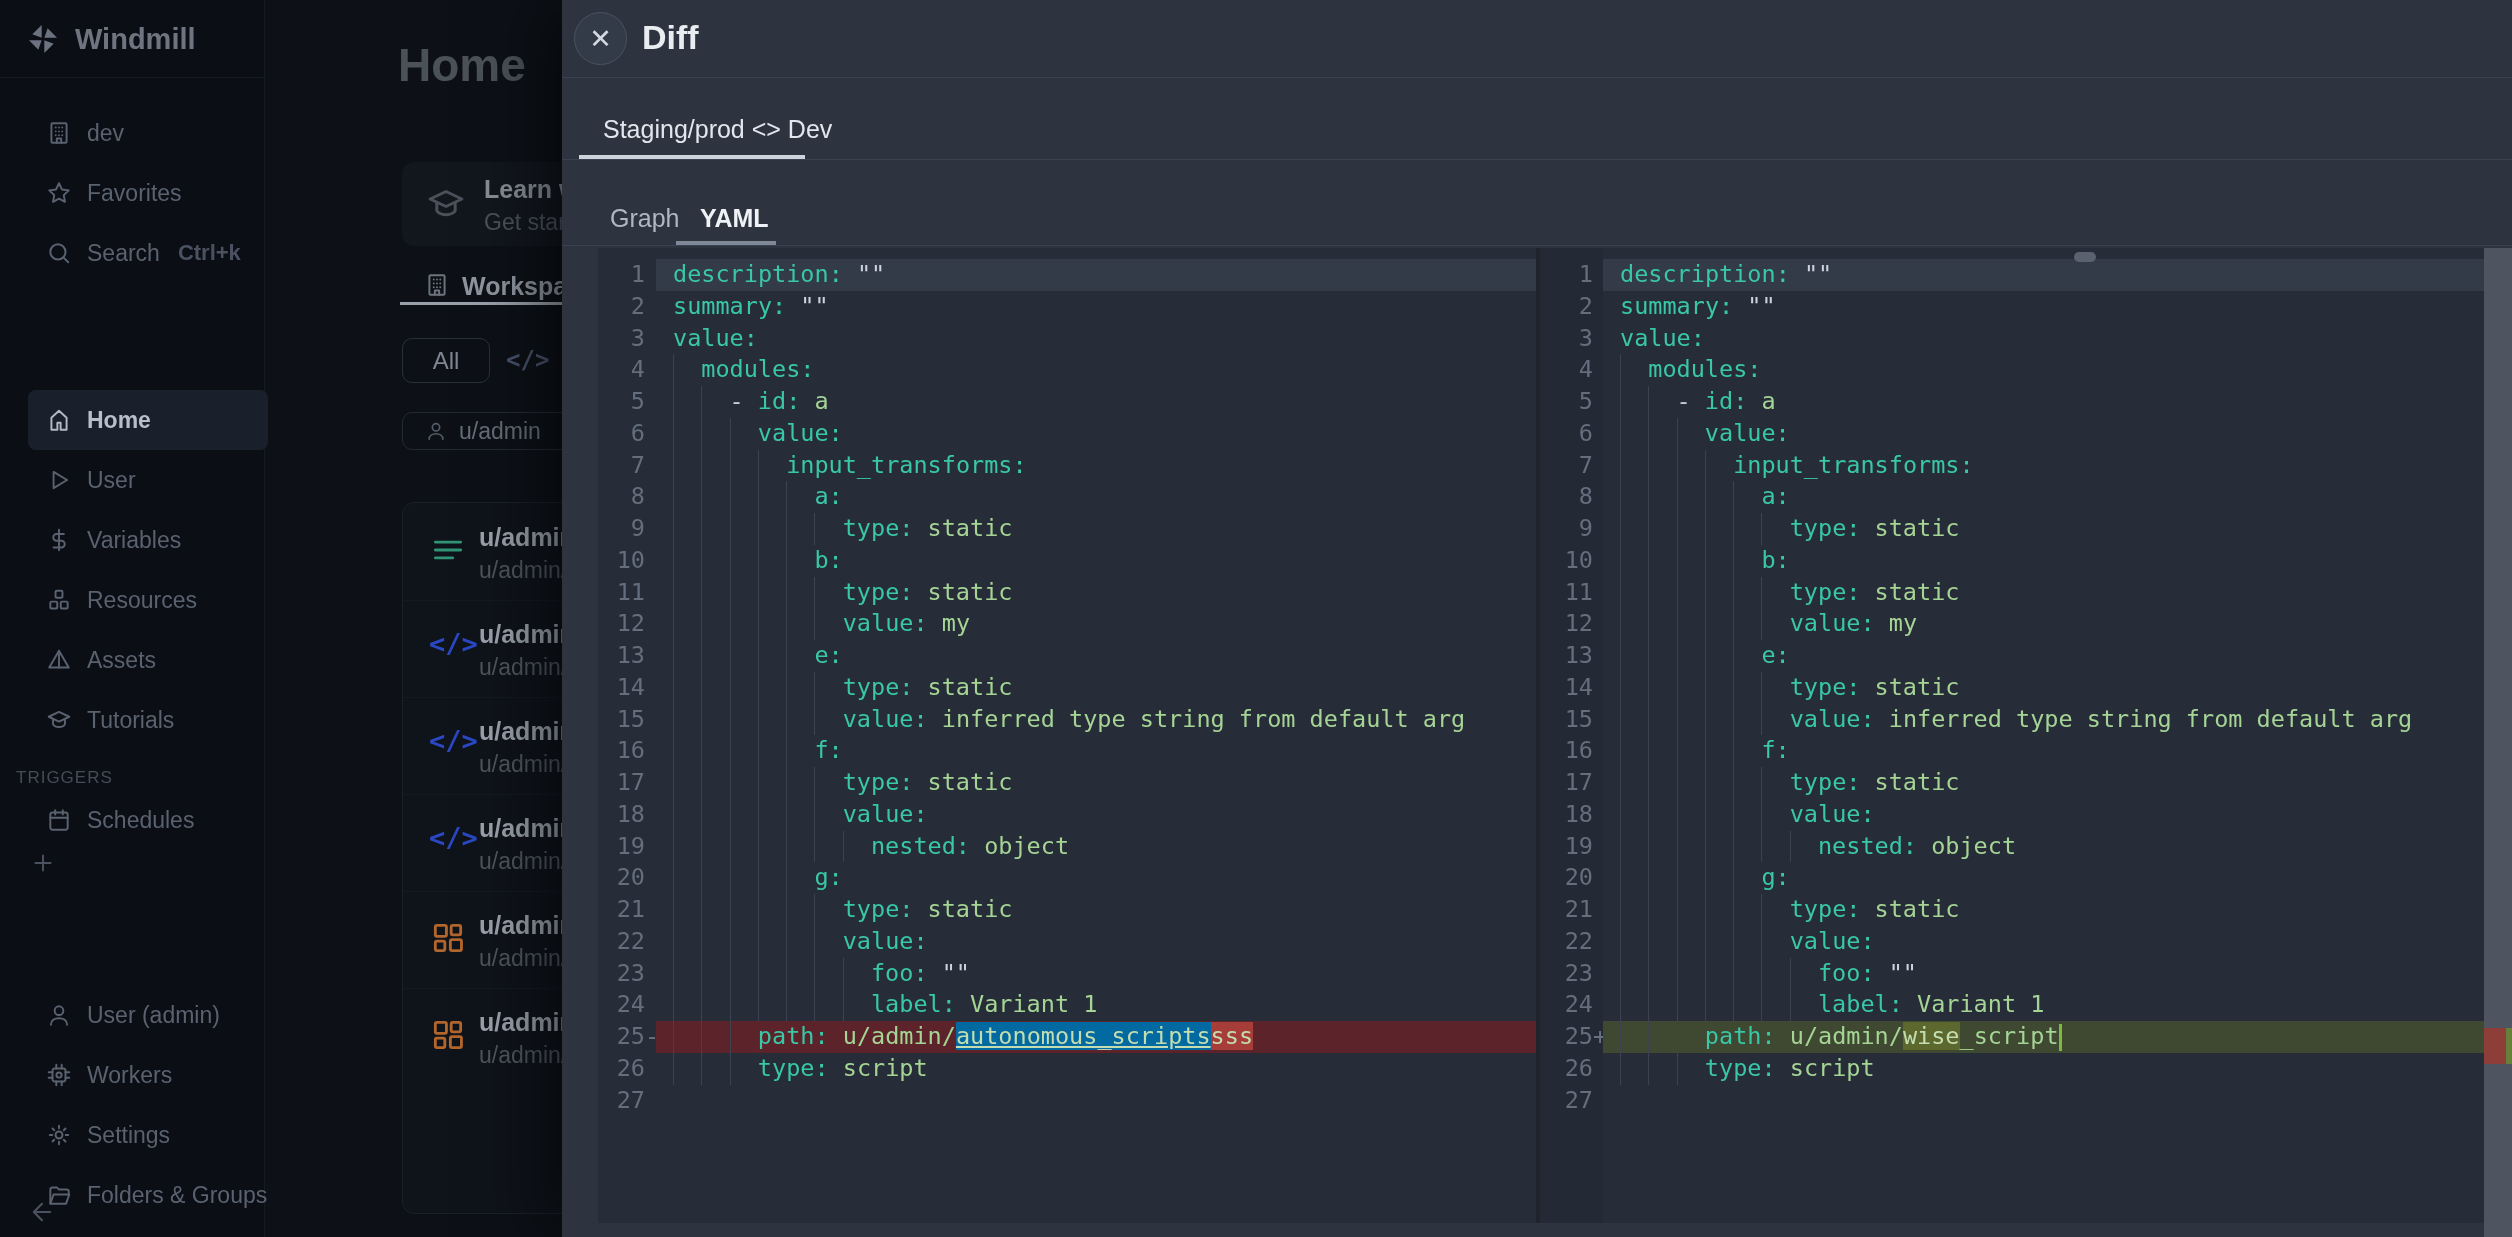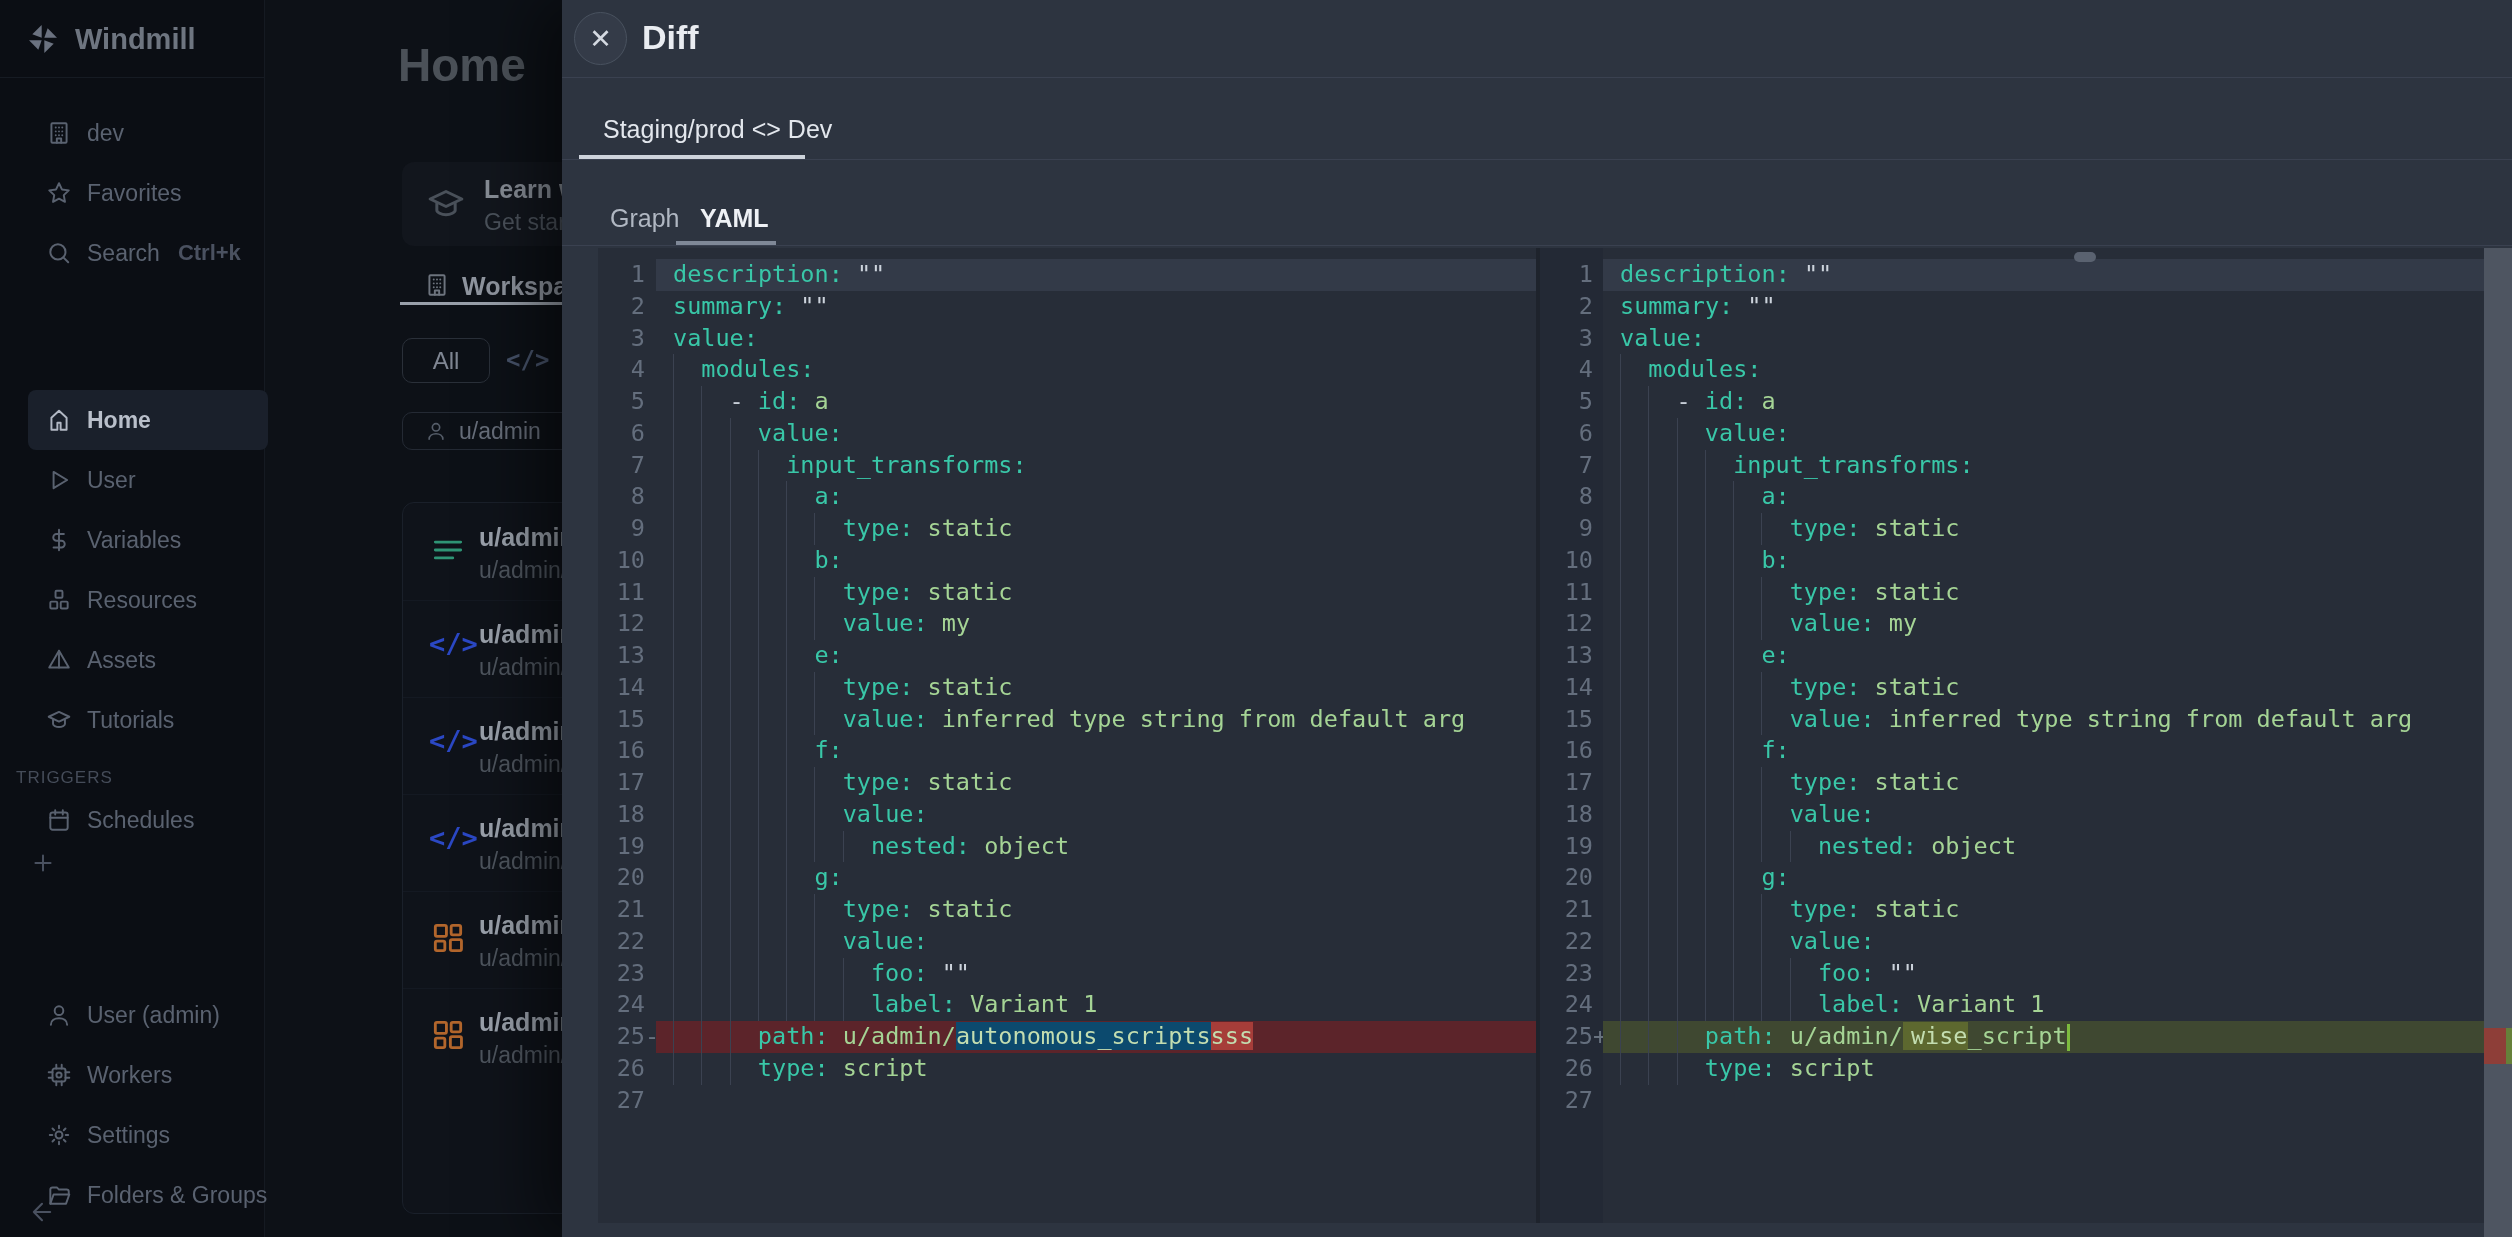--- a/index.html
+++ b/index.html
@@ -94,23 +94,23 @@
   #pane-left  .sign { left:47px; } #pane-right .sign { left:53px; }
   .cline { position:absolute; top:0; bottom:0; padding-left:17px; overflow:hidden; }
   #pane-left  .cline { left:58px; width:880px; }
   #pane-right .cline { left:63px; width:881px; }
   .cline.cur { background:#333a48; }
   .cline.del { background:#5c242a; }
   .cline.add { background:#3f4831; }
   .g { display:inline-block; width:2ch; height:31.75px; border-left:1px solid #3b4251; vertical-align:top; }
   .tk-k { color:#39c7a8; } .tk-c { color:#39c7a8; } .tk-d { color:#c7ced7; }
   .tk-q { color:#ccd3dc; } .tk-s { color:#a5d495; }
-  .tk-m1 { color:#c3ddb0; background:#0c4a6e; }
+  .tk-m1 { color:#c3ddb0; background:#0369a1;text-decoration:underline; }
   .tk-m2 { color:#c3ddb0; background:#a63d39; }
-  .tk-g1 { color:#c3ddb0; background:#5d682f;padding-left:8px; }
+  .tk-g1 { color:#c3ddb0; background:#5d682f; }
   .tk-cur { display:inline-block; width:3px; height:27px; background:#7dbb3e; vertical-align:middle; }
   .vthumb { position:absolute; width:22px; height:10px; border-radius:5px; background:#5a6270; top:252px; z-index:6; }
   #thumb-left { left:1512px; }
   #scroll-strip { position:absolute; left:1922px; top:248px; width:28px; height:989px; background:#4e5561; }
   #ruler-red { position:absolute; left:0; top:780px; width:22px; height:36px; background:#8e3e38; }
   #ruler-green { position:absolute; left:22px; top:780px; width:6px; height:36px; background:#66803a; }
 </style>
 </head>
 <body>
 

